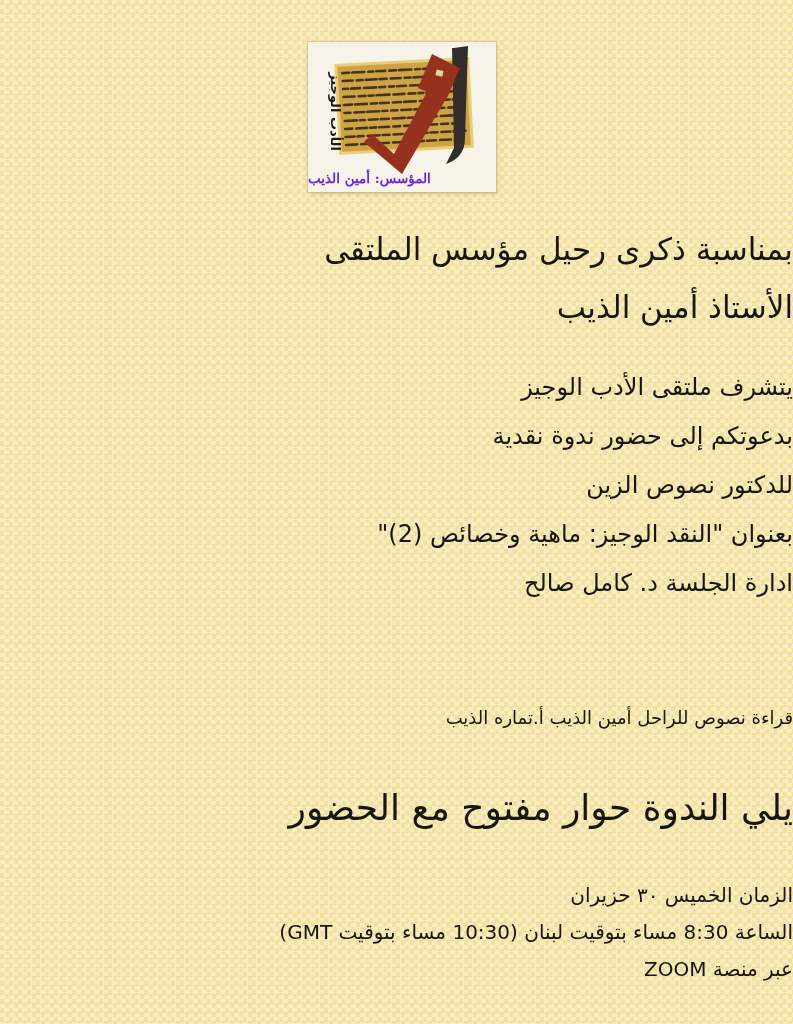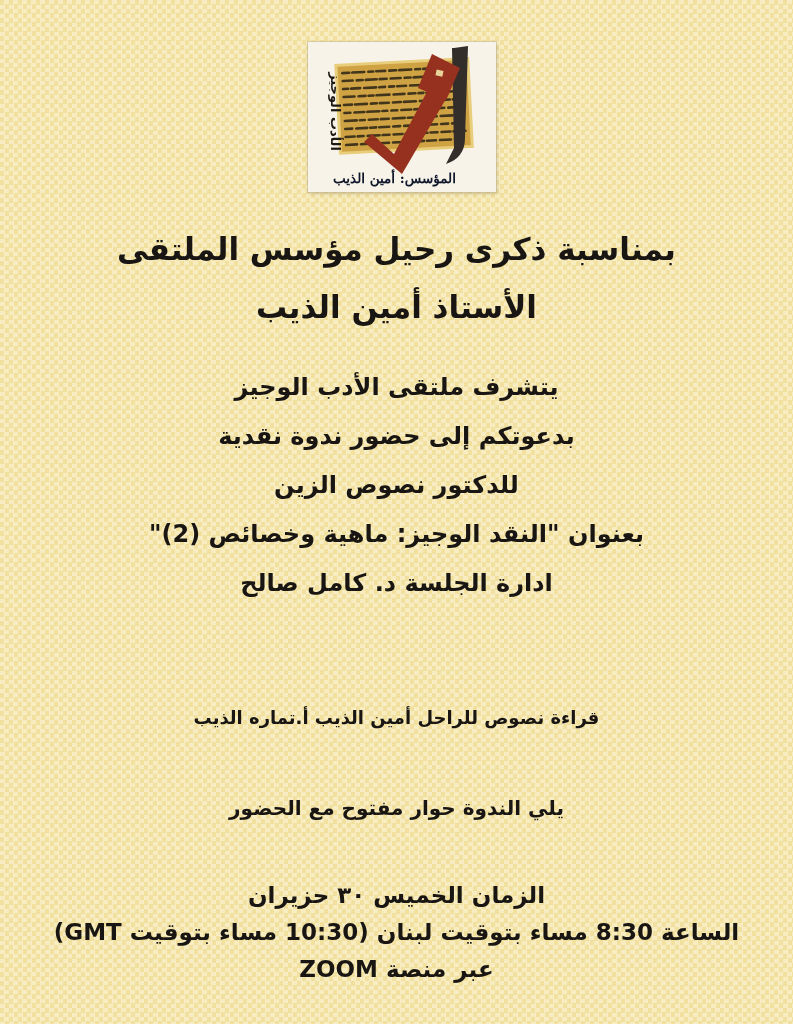--- a/index.html
+++ b/index.html
@@ -34,39 +34,39 @@
     font-size:13px;
     font-weight:bold;
     text-align:center;
     letter-spacing:1px;
     color:#1d1a16;
     white-space:nowrap;
   }
   .logo-founder-text{
     position:absolute;
     left:0; right:15px; bottom:6px;
-    text-align:center;
+    text-align:left;
     font-size:13.5px;
     font-weight:bold;
-    color:#0f172a;
+    color:#6d28d9;
     font-family:"DejaVu Serif", serif;
   }
   
   .center-line{
     position:absolute;
     left:0; right:0;
-    text-align:center;
-    font-weight:bold;
+    text-align:right;
+    font-weight:normal;
     white-space:nowrap;
   }
   .title-block{top:220px; font-size:31px; line-height:58px;}
   .body-block{top:363px; font-size:24px; line-height:49px;}
   .reading-block{top:697px; font-size:18px; line-height:42px;}
-  .dialogue-block{top:787px; font-size:20px; line-height:42px;}
-  .schedule-block{top:877px; font-size:23px; line-height:37px;}
+  .dialogue-block{top:787px; font-size:36px; line-height:42px;}
+  .schedule-block{top:877px; font-size:20px; line-height:37px;}
 </style>
 </head>
 <body>
 
 <div class="page">
 
   <div class="logo-card">
     <svg class="logo-svg" viewBox="0 0 188 150">
 
       <g transform="rotate(-3 94 62)">

